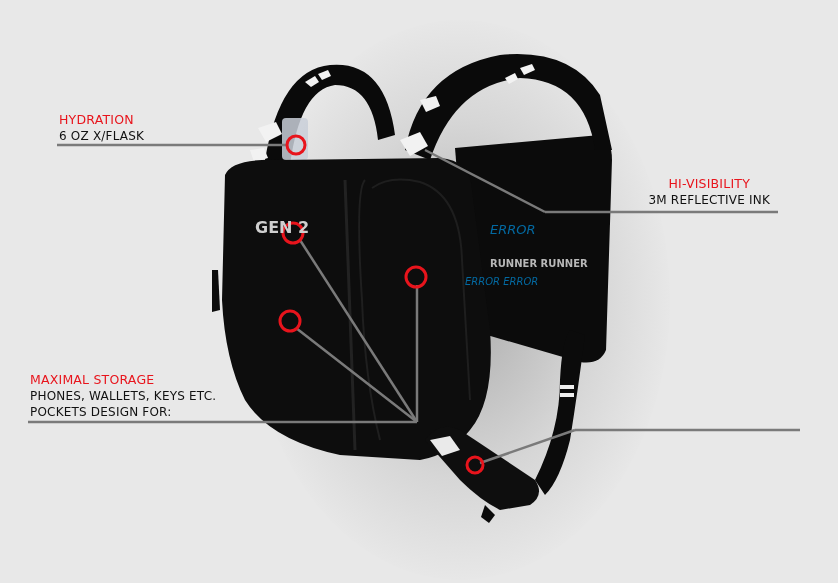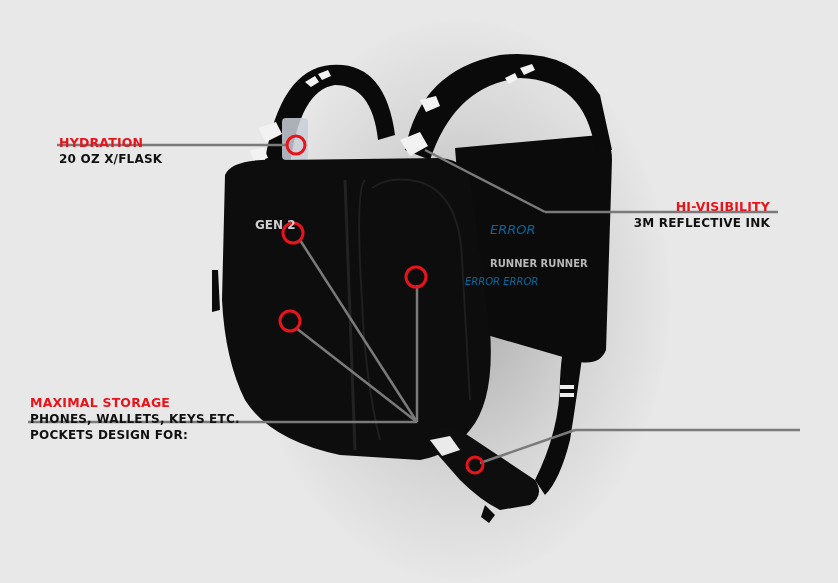--- a/index.html
+++ b/index.html
@@ -6,24 +6,24 @@
   body {
     width:838px; height:583px; overflow:hidden; position:relative;
     background:#e8e8e8;
     font-family:"DejaVu Sans", "Liberation Sans", sans-serif;
   }
   .stage { position:absolute; left:0; top:0; width:838px; height:583px; }
   .shadow {
     position:absolute; border-radius:50%;
     background:radial-gradient(ellipse at center, rgba(120,120,120,0.55) 0%, rgba(160,160,160,0.25) 45%, rgba(232,232,232,0) 72%);
   }
-  .label { position:absolute; font-weight:bold; line-height:16px; letter-spacing:0.2px;margin-top:23px; }
+  .label { position:absolute; font-weight:normal; line-height:16px; letter-spacing:0.2px; }
   .label .title { color:#e8141c; font-size:12.5px; display:block; }
   .label .sub { color:#111; font-size:12px; display:block; }
-  .label.right { text-align:right; }
+  .label.right { text-align:center; }
   svg.product { position:absolute; left:0; top:0; }
   .brand-text { position:absolute; color:#0369a1; font-family:"DejaVu Sans", sans-serif; font-style:italic; }
 </style>
 </head>
 <body>
 
 <div class="stage">
 
   <div class="shadow" style="left:250px;top:20px;width:420px;height:560px;"></div>
 
@@ -78,28 +78,28 @@
 
     <g stroke="#e8141c" stroke-width="3" fill="none">
       <circle cx="296" cy="145" r="9"></circle>
       <circle cx="293" cy="233" r="10"></circle>
       <circle cx="290" cy="321" r="10"></circle>
       <circle cx="416" cy="277" r="10"></circle>
       <circle cx="475" cy="465" r="8"></circle>
     </g>
   </svg>
 
-  <div class="brand-text" style="left:255px;top:218px;font-size:12px;color:#cfcfcf;font-weight:bold;font-style:normal;">GEN 2</div>
+  <div class="brand-text" style="left:255px;top:218px;font-size:16px;color:#cfcfcf;font-weight:bold;font-style:normal;">GEN 2</div>
   <div class="brand-text" style="left:490px;top:222px;font-size:13px;">ERROR</div>
   <div class="brand-text" style="left:490px;top:258px;font-size:10px;font-style:normal;font-weight:bold;color:#b8b8b8;">RUNNER RUNNER</div>
   <div class="brand-text" style="left:465px;top:276px;font-size:10px;">ERROR ERROR</div>
 
   <div class="label" style="left:59px;top:112px;">
     <span class="title">HYDRATION</span>
-    <span class="sub">20 OZ X/FLASK</span>
+    <span class="sub">6 OZ X/FLASK</span>
   </div>
 
   <div class="label right" style="right:68px;top:176px;">
     <span class="title">HI-VISIBILITY</span>
     <span class="sub">3M REFLECTIVE INK</span>
   </div>
 
   <div class="label" style="left:30px;top:372px;">
     <span class="title">MAXIMAL STORAGE</span>
     <span class="sub">PHONES, WALLETS, KEYS ETC.</span>

